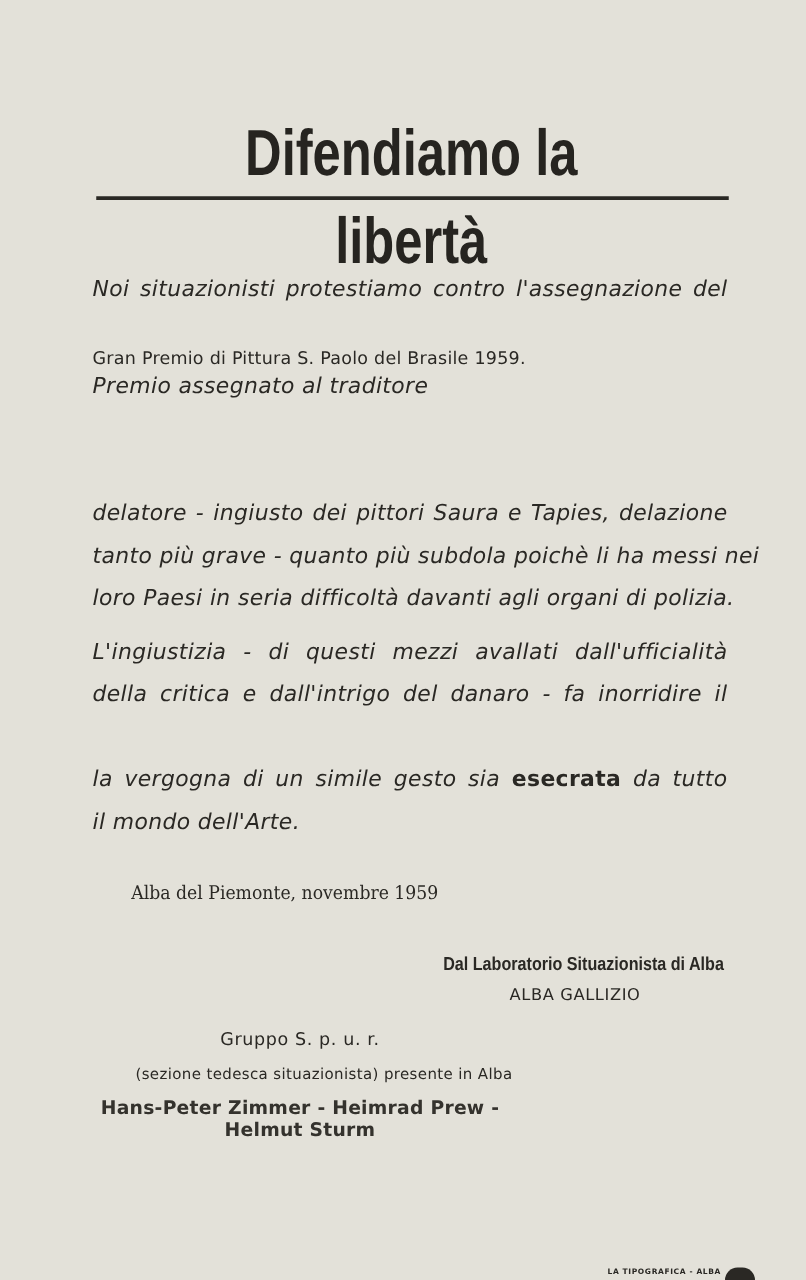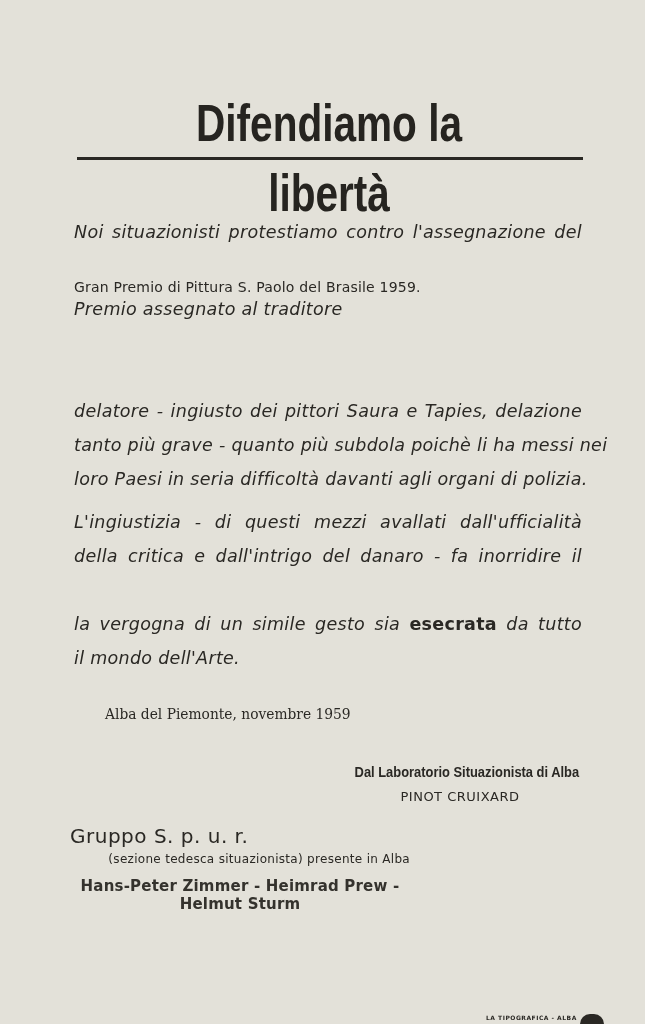--- a/index.html
+++ b/index.html
@@ -50,21 +50,21 @@
     position: absolute; right: 66px; top: 763px;
     font-family: "Liberation Sans", sans-serif; font-weight: bold; font-size: 15px;
     transform: scaleX(0.86); transform-origin: right;
   }
   .signer {
     position: absolute; left: 360px; width: 200px; top: 789px;
     text-align: center; font-size: 13px; letter-spacing: 0.5px;
   }
   .group-title {
     position: absolute; left: 70px; width: 340px; top: 824px;
-    font-size: 20px; letter-spacing: 0.5px;
+    text-align: center; font-size: 14px; letter-spacing: 0.5px;
   }
   .group-sub {
     position: absolute; left: 70px; width: 340px; top: 852px;
     text-align: right; font-size: 12px; letter-spacing: 0.3px;
   }
   .members {
     position: absolute; left: 70px; width: 340px;
     text-align: center; font-size: 15px; letter-spacing: 0.2px; font-weight: bold;
     color: #34322d;
   }
@@ -97,21 +97,21 @@
   <div class="line it justify" style="top:511px;">L'ingiustizia  -  di  questi  mezzi  avallati  dall'ufficialità</div>
   <div class="line it justify" style="top:545px;">della critica e dall'intrigo del danaro  -  fa  inorridire il</div>
   <div class="line it justify" style="top:613px;">
     <span>la vergogna di un simile gesto sia </span><b class="inline">esecrata</b><span> da tutto</span>
   </div>
   <div class="line it" style="top:647px;">il mondo dell'Arte.</div>
 
   <div class="place-date">Alba del Piemonte, novembre 1959</div>
 
   <div class="lab">Dal Laboratorio Situazionista di Alba</div>
-  <div class="signer">PINOT CRUIXARD</div>
+  <div class="signer">ALBA GALLIZIO</div>
 
   <div class="group-title">Gruppo S. p. u. r.</div>
   <div class="group-sub">(sezione tedesca situazionista) presente in Alba</div>
   <div class="members" style="top:877px;">Hans-Peter Zimmer - Heimrad Prew - Helmut Sturm</div>
 
   <div class="printer-mark">LA TIPOGRAFICA - ALBA</div>
   <div class="printer-logo"></div>
 </div>
 
 </body></html>

